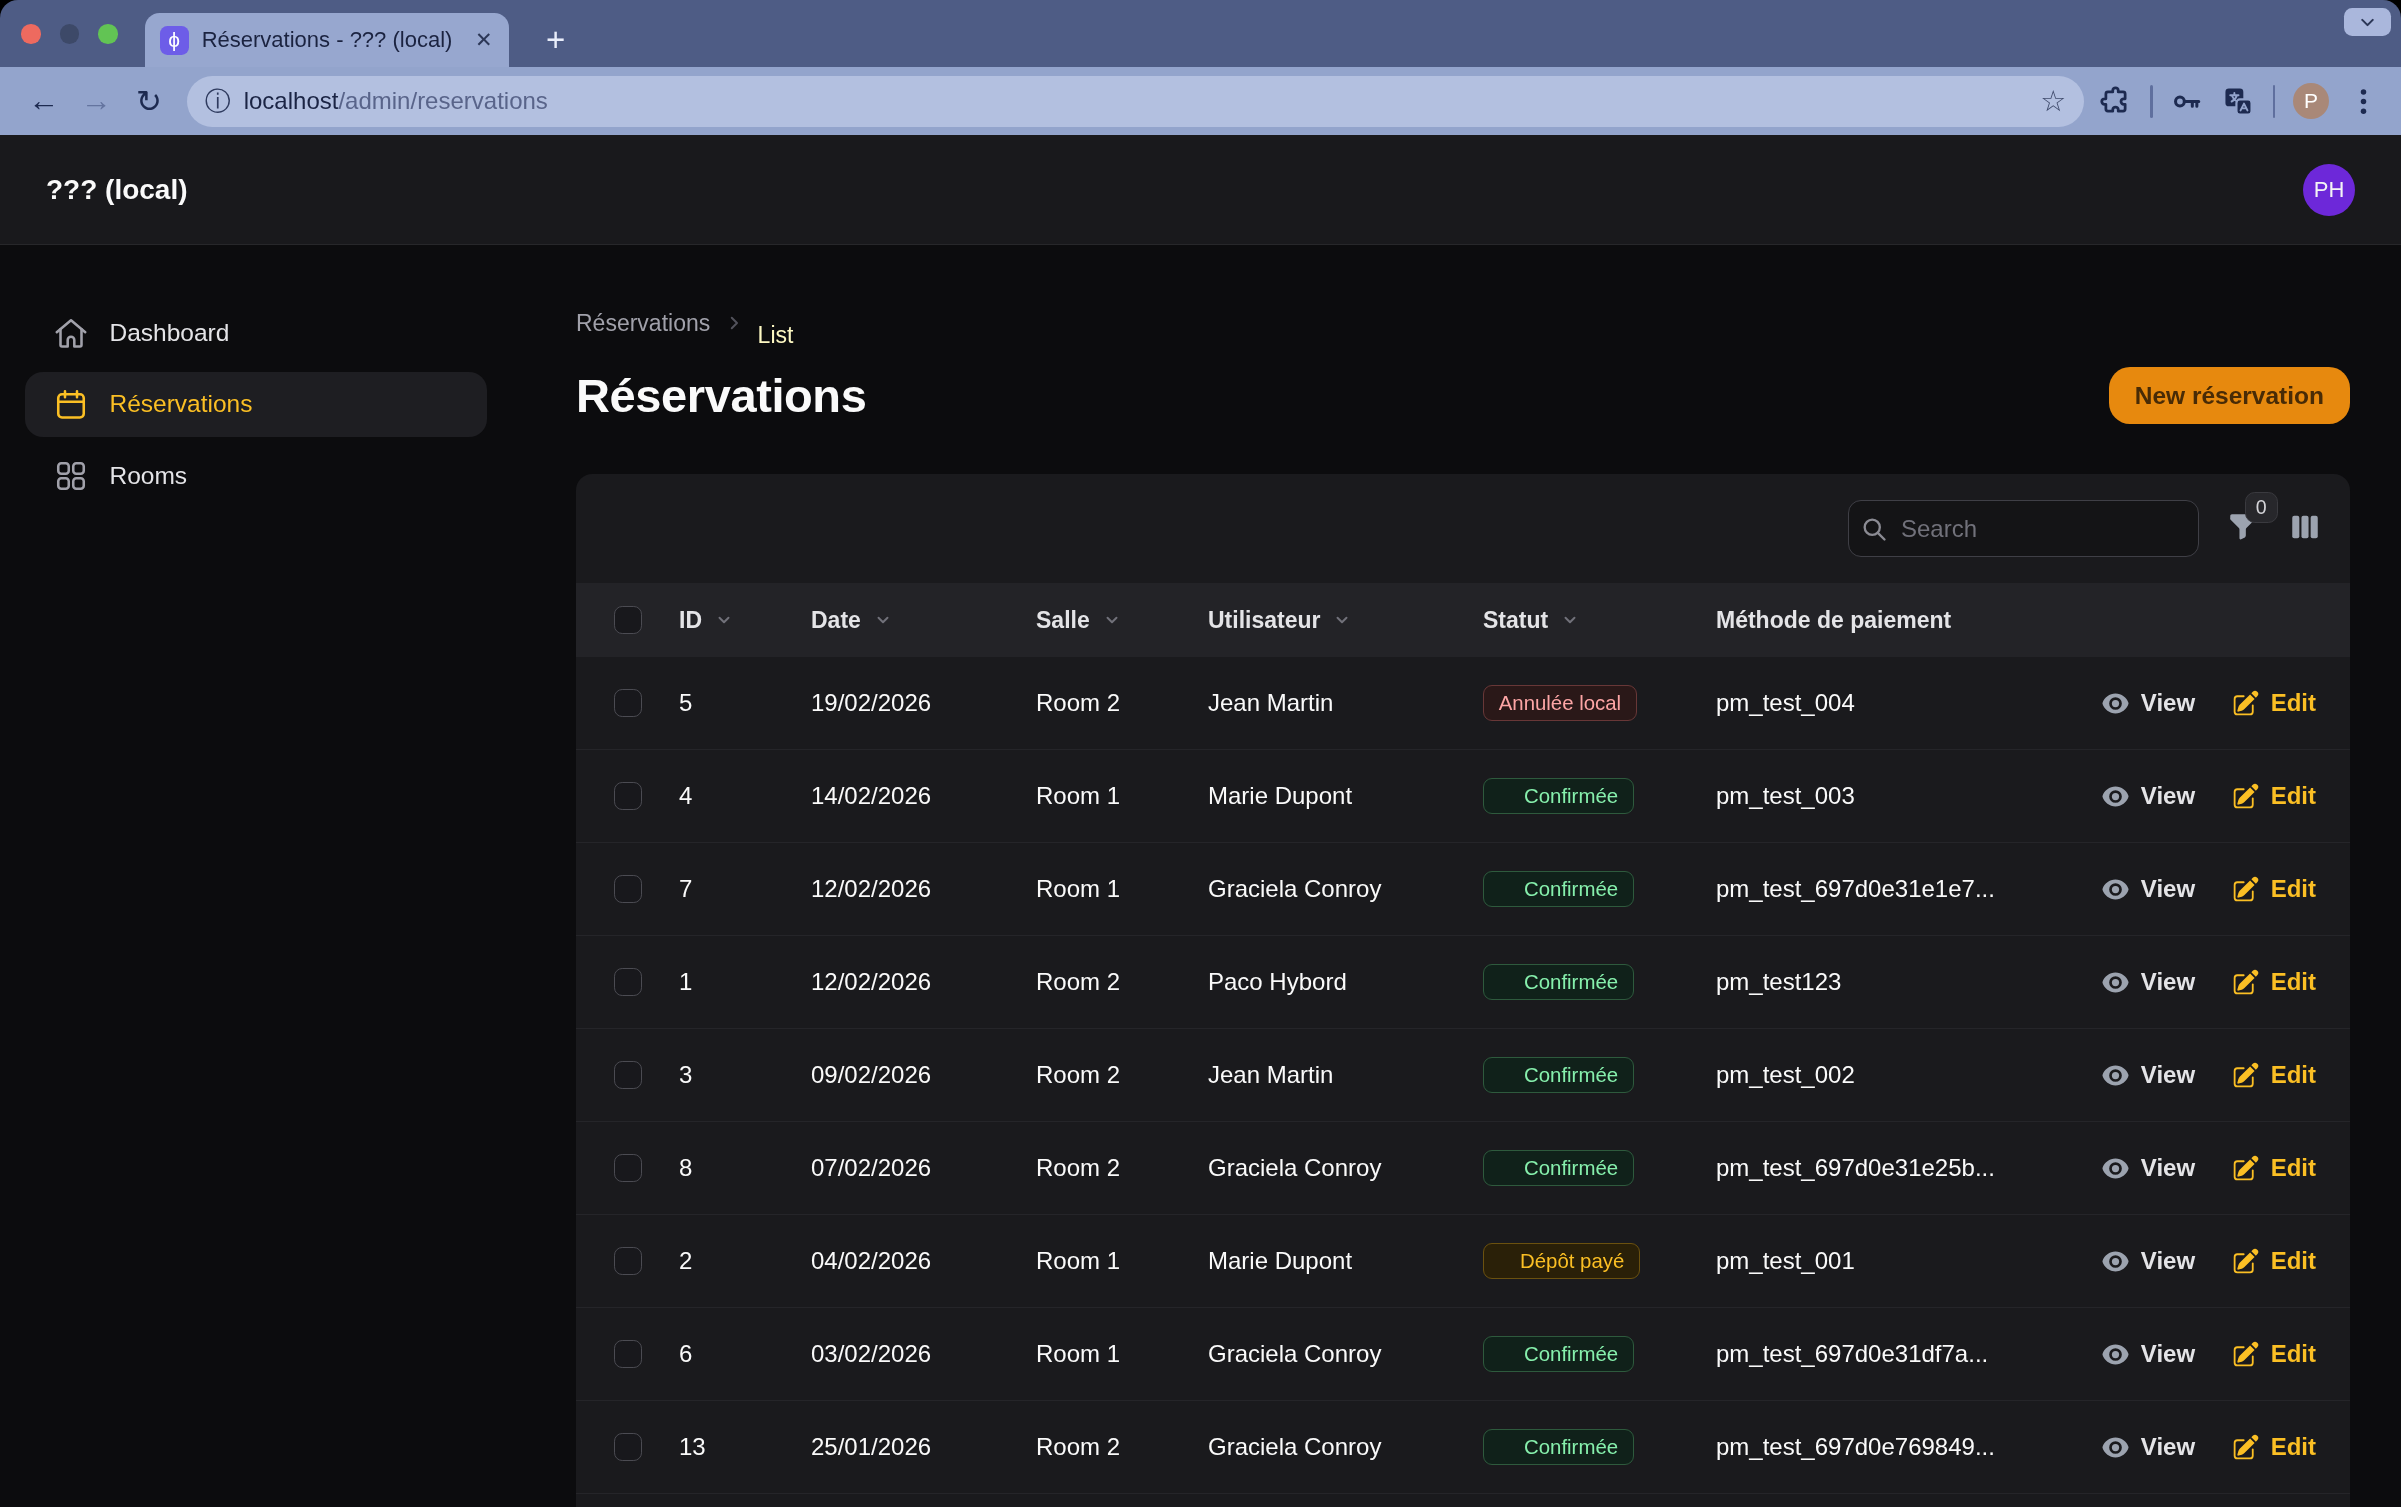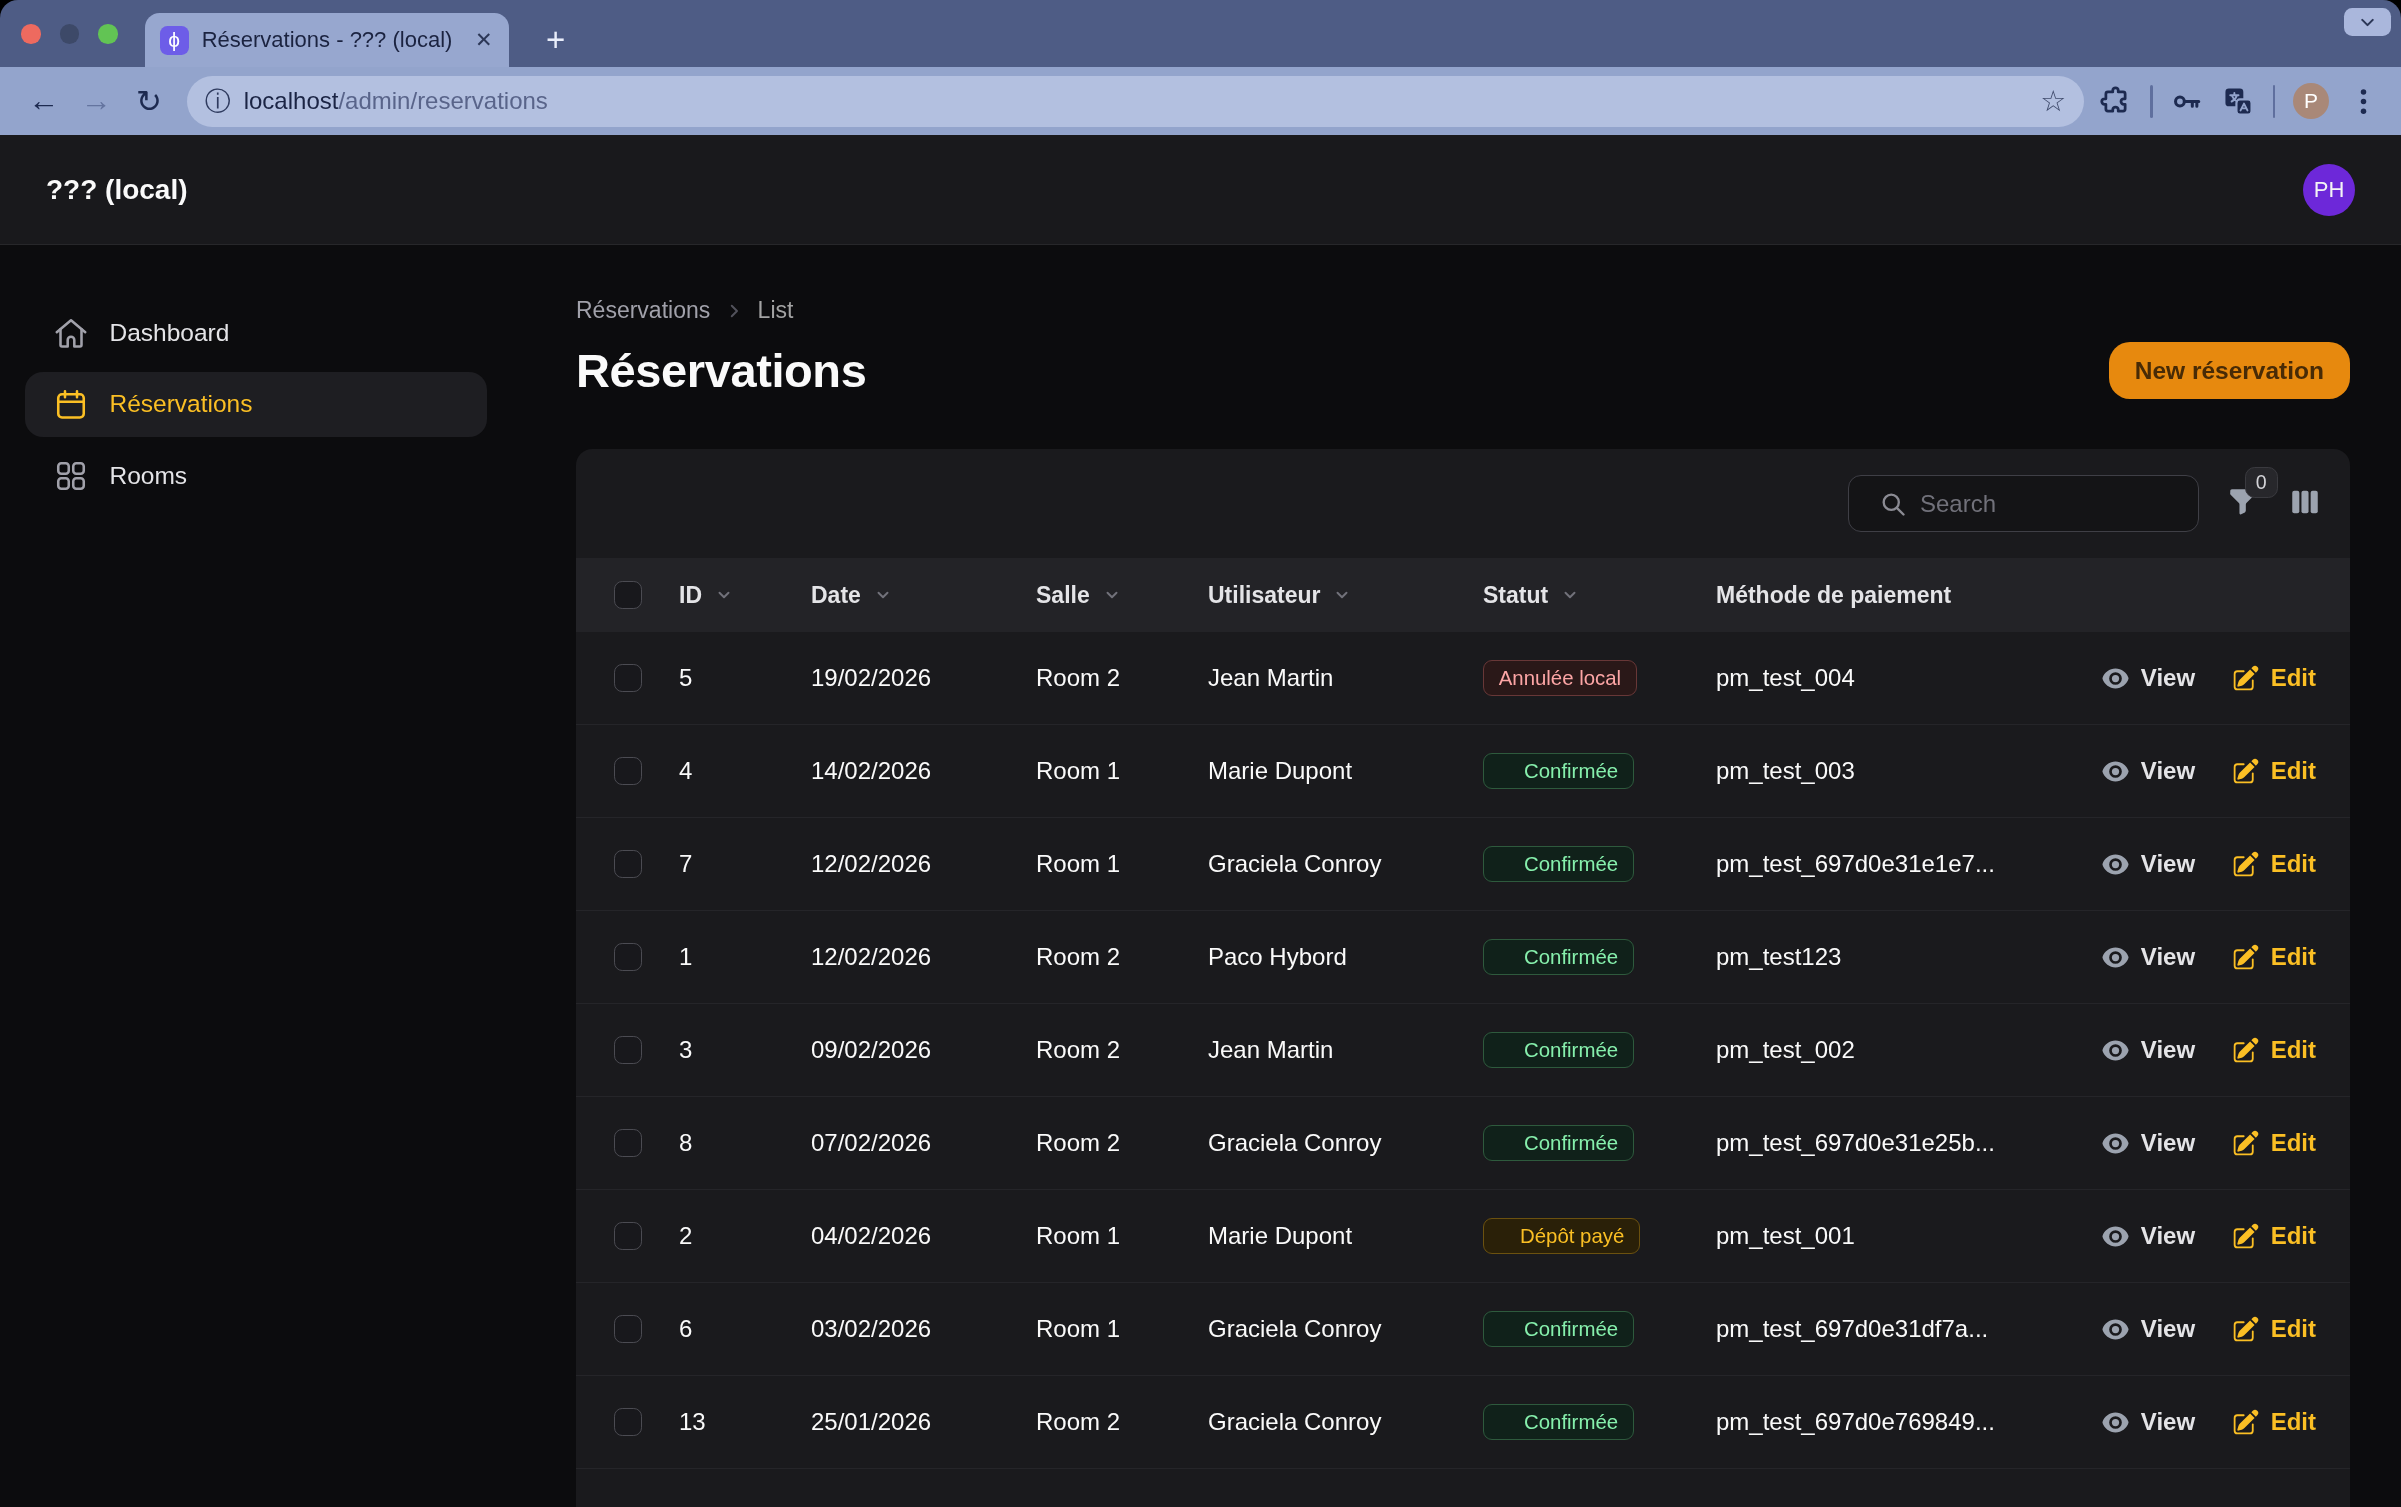--- a/index.html
+++ b/index.html
@@ -44,29 +44,29 @@
   .sidebar { width:511px; flex:none; padding:55px 24.5px 0 24.5px; display:flex; flex-direction:column; gap:6.5px; }
   .side-item { height:65px; border-radius:18px; display:flex; align-items:center; gap:21px; padding:0 28px; color:#e4e4e7; font-size:24.5px; font-weight:500; cursor:default; }
   .side-item .sicon { width:36px; height:36px; color:#a1a1aa; flex:none; }
   .side-item.active { background:#1e1e22; color:var(--accent); }
   .side-item.active .sicon { color:var(--accent); }
 
   .main { flex:1; padding:52px 51px 0 65px; min-width:0; display:flex; flex-direction:column; }
   .breadcrumb { display:flex; align-items:center; gap:14.7px; font-size:23px; }
   .crumb-parent { color:#a1a1aa; }
   .crumb-sep { width:18px; height:18px; color:#52525b; }
-  .crumb-current { color:#a3a3a3; }
+  .crumb-current { color:#fef9c3;margin-top:25px; }
   .titlerow { margin-top:18px; display:flex; align-items:center; justify-content:space-between; }
   .pagetitle { color:#fafafa; font-size:47px; font-weight:700; letter-spacing:-0.4px; }
   .newbtn { height:57px; padding:0 26px; border:none; border-radius:21px; background:var(--btn-bg); color:#482b06; font-size:24.5px; font-weight:600; font-family:inherit; }
 
   
   .card { margin-top:50px; background:#1a1a1d; border-radius:16.3px 16.3px 0 0; flex:1; display:flex; flex-direction:column; overflow:hidden; min-height:0; }
   .card-toolbar { height:109px; flex:none; display:flex; align-items:center; justify-content:flex-end; gap:24.5px; padding:0 26px; }
-  .search { width:351px; height:57px; border:1.6px solid #3f3f46; background:#141416; border-radius:13px; display:flex; align-items:center; padding:0 30px; gap:13px; }
+  .search { width:351px; height:57px; border:1.6px solid #3f3f46; background:#141416; border-radius:13px; display:flex; align-items:center; padding:0 11px; gap:13px; }
   .search svg { width:28px; height:28px; color:#8b8b93; flex:none; }
   .search input { flex:1; background:transparent; border:none; outline:none; color:#e4e4e7; font-size:24px; font-family:inherit; min-width:0; }
   .search input::placeholder { color:#71717a; }
   .iconbtn { position:relative; background:none; border:none; color:#9ca3af; width:38px; height:38px; }
   .iconbtn svg { width:34px; height:34px; }
   .fbadge { position:absolute; top:-18px; right:-16.3px; min-width:33px; height:31px; padding:0 8.2px; border-radius:9.8px; background:#27272b; border:1.6px solid #3a3a3f; color:#d4d4d8; font-size:19.6px; display:flex; align-items:center; justify-content:center; }
 
   .tgrid { display:grid; grid-template-columns:103px 132px 225px 172px 275px 233px 1fr 319px; align-items:center; padding-right:34px; }
   .thead { height:74px; background:#232327; flex:none; }
   .th { display:flex; align-items:center; gap:13px; color:#e4e4e7; font-size:23px; font-weight:600; }

